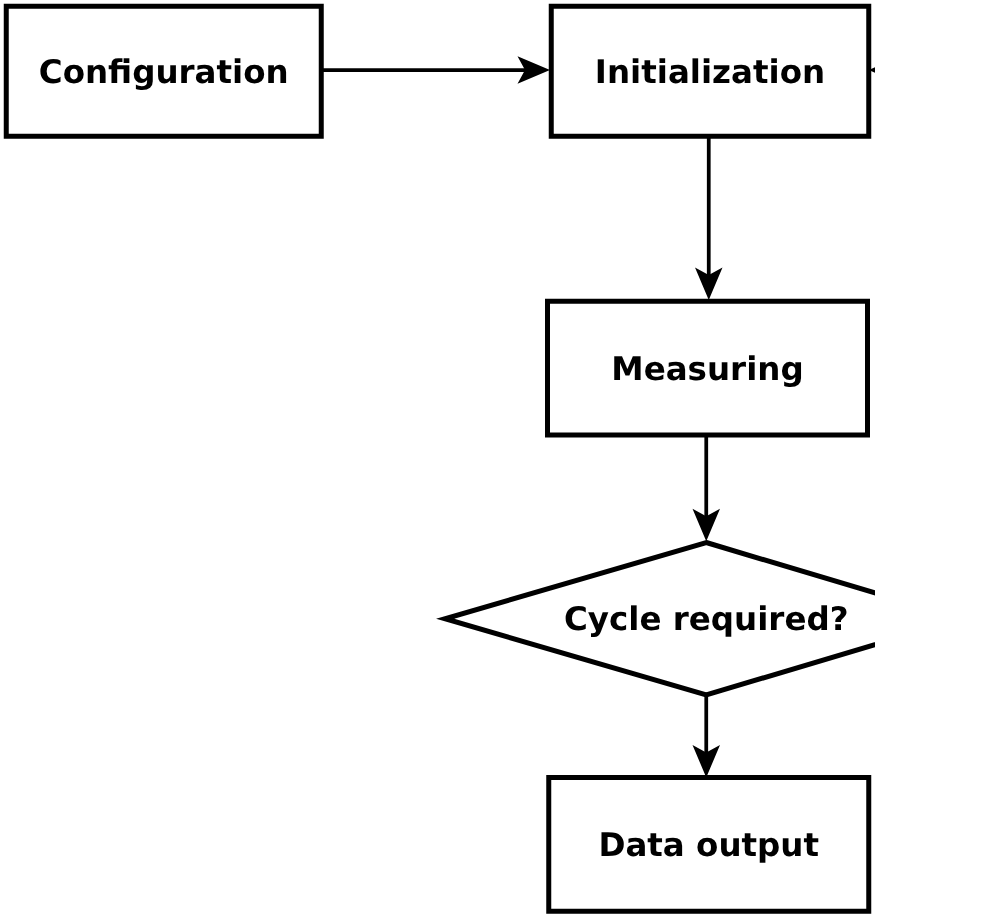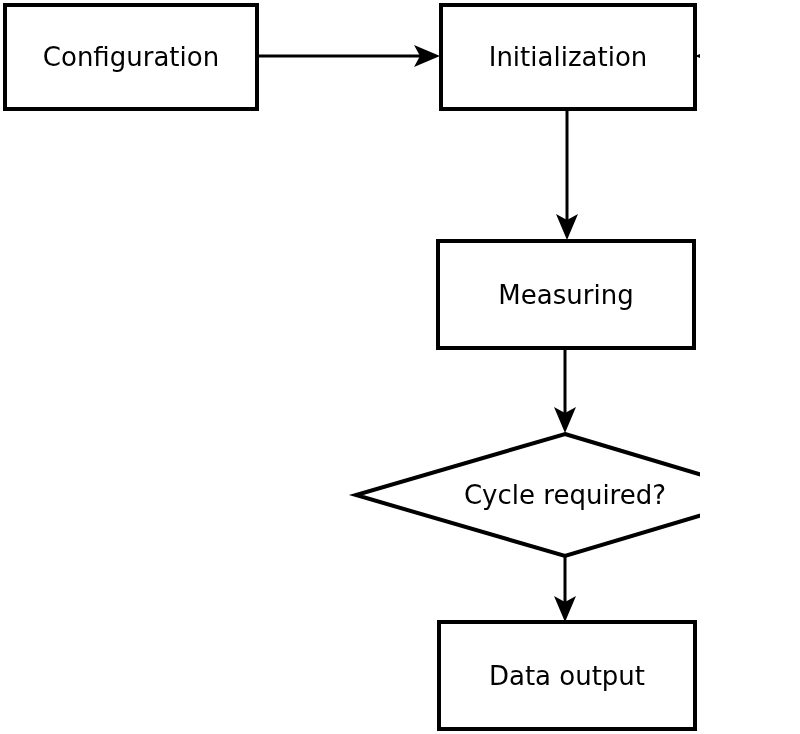--- a/index.html
+++ b/index.html
@@ -6,20 +6,21 @@
     margin: 0;
     padding: 0;
     background: #ffffff;
   }
   .canvas {
     position: relative;
     width: 700px;
     height: 734px;
     background: #ffffff;
     overflow: hidden;
+    font-weight: bold;
   }
   svg {
     display: block;
   }
   .node-shape {
     fill: #ffffff;
     stroke: #000000;
     stroke-width: 4;
   }
   .edge-line {

